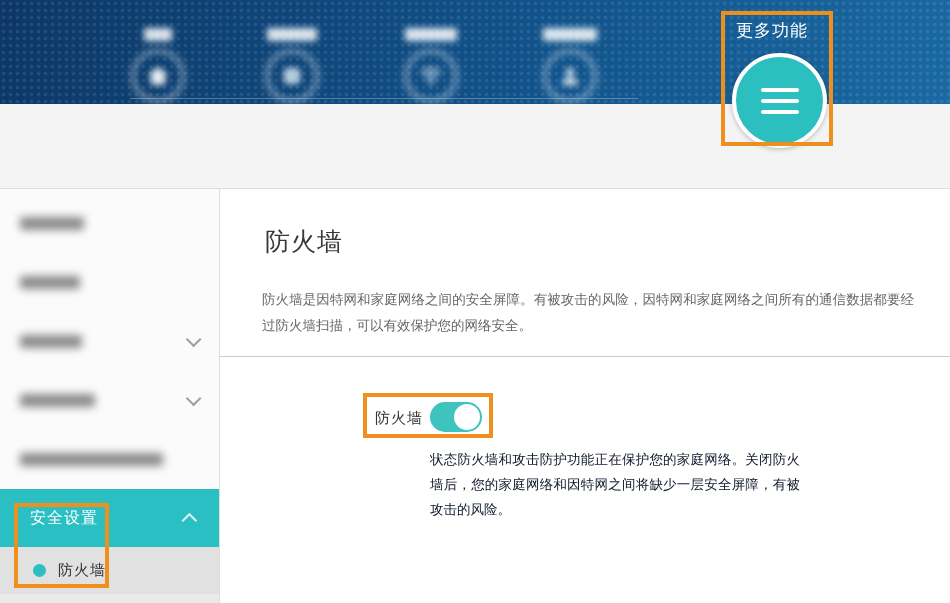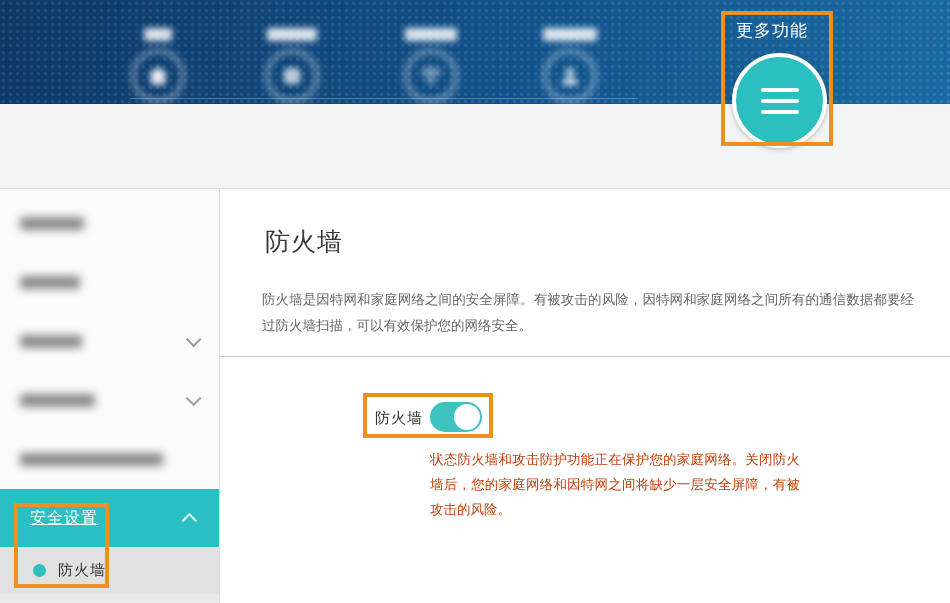--- a/index.html
+++ b/index.html
@@ -94,21 +94,21 @@
   .side-row-5 .side-blur { width: 143px; }
   .chev {
     width: 11px; height: 11px; border-right: 2px solid #9aa0a3; border-bottom: 2px solid #9aa0a3;
     transform: rotate(45deg) translateY(-3px); flex-shrink: 0;
   }
   .security-row {
     position: absolute; left: 0; top: 300px; width: 219px; height: 58px;
     background: #2abfc2; color: #fff; display: flex; align-items: center;
     justify-content: space-between; padding: 0 22px 0 30px; cursor: pointer;
   }
-  .security-row .label { font-size: 16px; letter-spacing: 1px; text-decoration: underline; }
+  .security-row .label { font-size: 16px; letter-spacing: 1px; }
   .chev-up {
     width: 11px; height: 11px; border-right: 2px solid rgba(255,255,255,0.85);
     border-bottom: 2px solid rgba(255,255,255,0.85);
     transform: rotate(-135deg) translateY(-3px); flex-shrink: 0;
   }
   .sub-row {
     position: absolute; left: 0; top: 358px; width: 219px; height: 47px;
     background: #e1e1e1; display: flex; align-items: center; cursor: pointer;
   }
   .sub-dot {
@@ -144,21 +144,21 @@
   .toggle {
     position: absolute; left: 210px; top: 213px; width: 52px; height: 30px;
     border-radius: 15px; background: #3ec3bf; cursor: pointer;
   }
   .toggle .knob {
     position: absolute; right: 2px; top: 2px; width: 26px; height: 26px;
     border-radius: 50%; background: #fff;
   }
   .toggle-desc {
     position: absolute; left: 210px; top: 258px; width: 370px;
-    font-size: 13.5px; color: #c2410c; line-height: 25px; text-align: justify;
+    font-size: 13.5px; color: #0f172a; line-height: 25px; text-align: justify;
   }
 
   
   .anno { position: absolute; border: 4px solid #ee8f1e; pointer-events: none; z-index: 20; }
   .anno-more { left: 721px; top: 11px; width: 112px; height: 135px; }
   .anno-side { left: 14px; top: 503px; width: 95px; height: 85px; }
   .anno-toggle { left: 363px; top: 393px; width: 130px; height: 45px; }
 </style>
 </head>
 <body>

